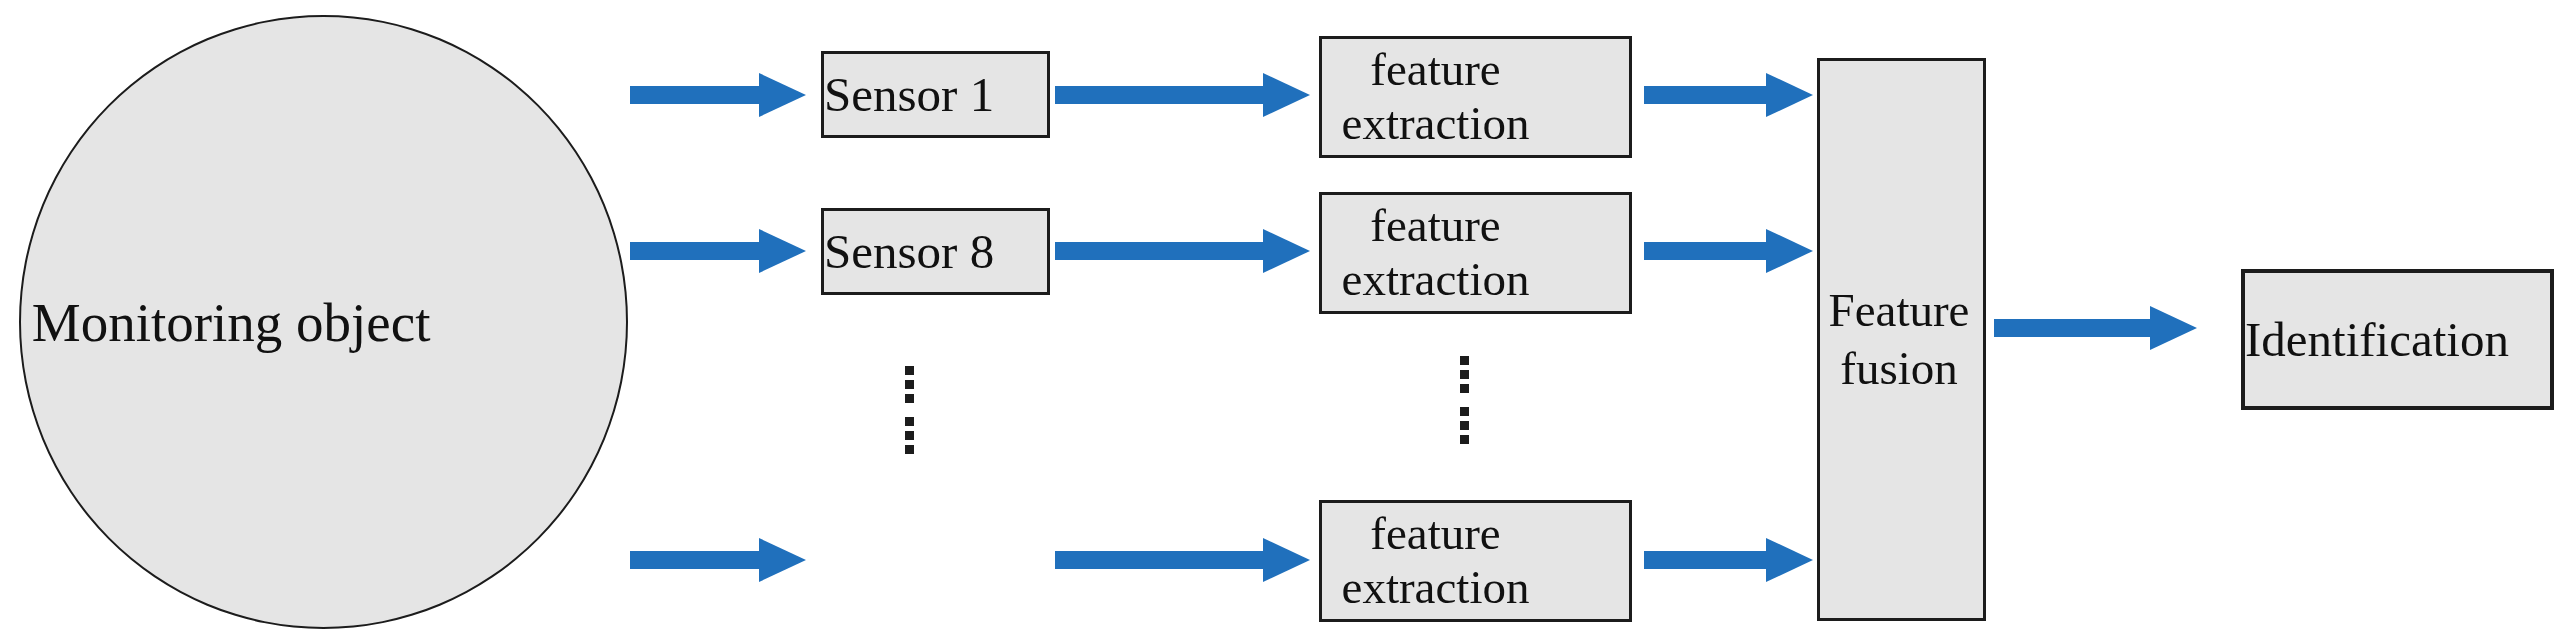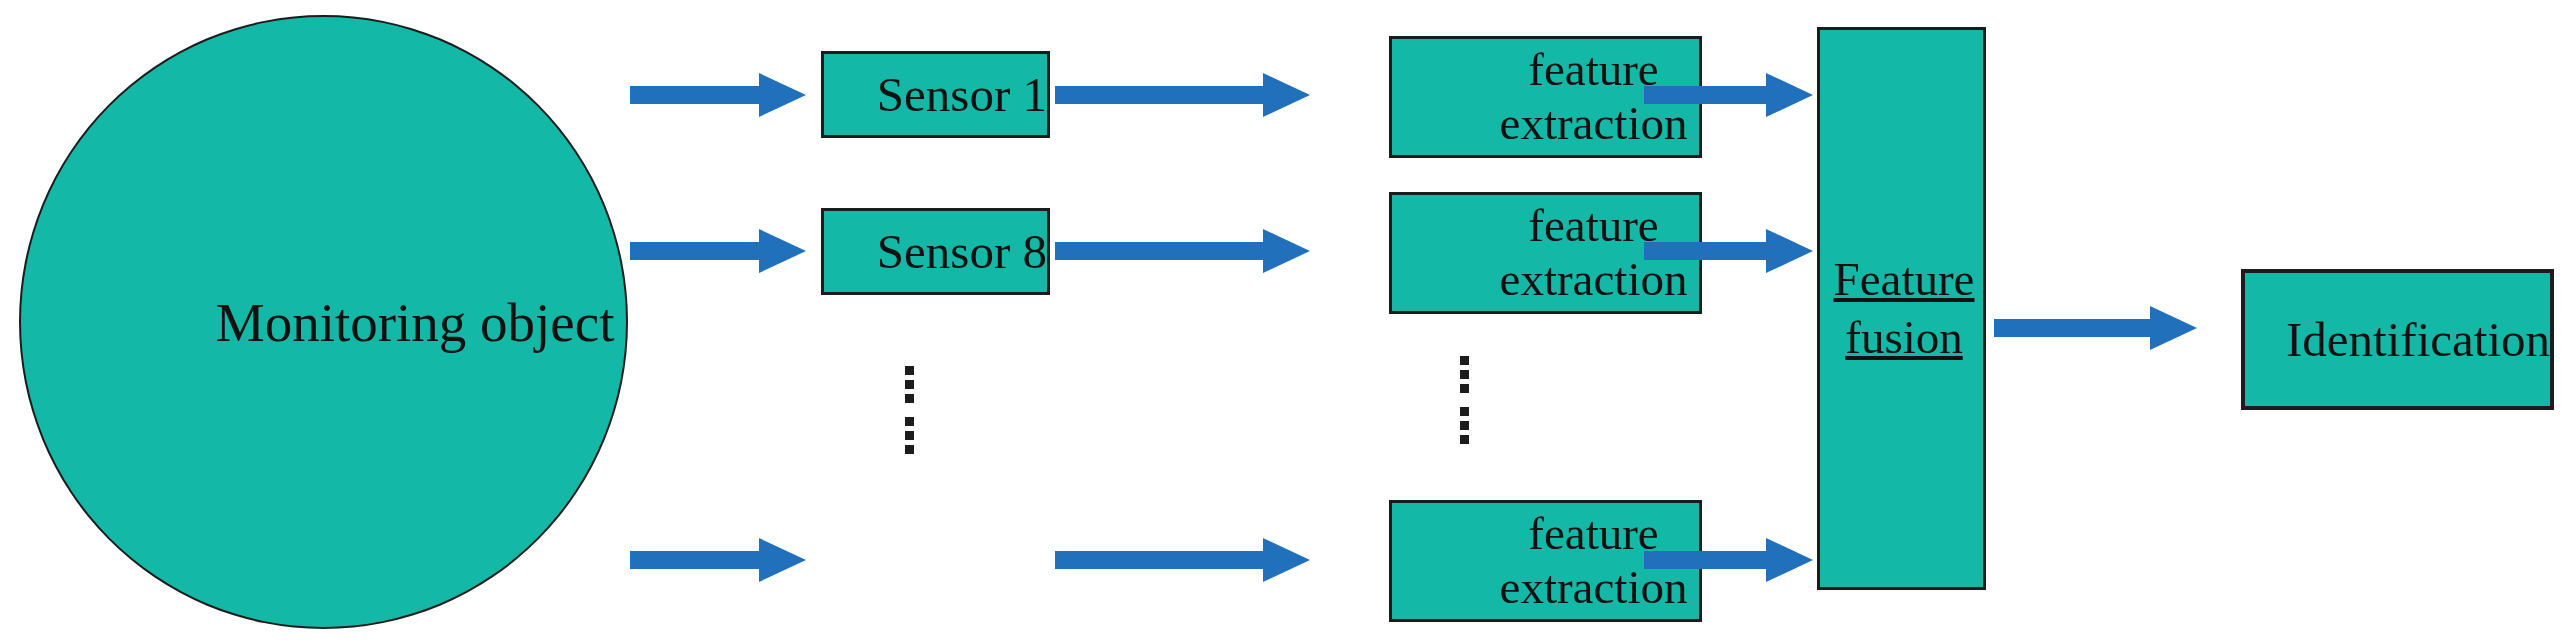--- a/index.html
+++ b/index.html
@@ -17,23 +17,23 @@
     font-family: "Liberation Serif", "DejaVu Serif", serif;
     color: var(--text, #111111);
     overflow: hidden;
   }
 
   
   .node {
     position: absolute;
     display: flex;
     align-items: center;
-    justify-content: flex-end;
+    justify-content: flex-start;
     text-align: center;
-    background: #14b8a6;
+    background: #e5e5e5;
     border: 3.2px solid var(--border, #1c1c1c);
   }
 
   .circle-node {
     left: 18.6px;
     top: 15.4px;
     width: 609px;
     height: 614px;
     border-width: 2.4px;
     border-radius: 50%;
@@ -48,39 +48,39 @@
     left: 821px;
     width: 229px;
     height: 87px;
     font-size: 49px;
   }
   .sensor-1 { top: 51px; }
   .sensor-2 { top: 208px; }
   .sensor-3 { top: 517px; }
 
   .fe-box {
-    left: 1389px;
+    left: 1319px;
     width: 313px;
     height: 122px;
     font-size: 47px;
     line-height: 1.14;
+    padding-left: 8px;
   }
   .fe-box .label-wrap { width: 211px; }
   .fe-1 { top: 36px; }
   .fe-2 { top: 192px; }
   .fe-3 { top: 500px; }
 
   .fusion-box {
     left: 1817px;
-    top: 27px;
+    top: 58px;
     width: 169px;
     height: 563px;
     font-size: 47px;
     line-height: 1.22;
-    text-decoration: underline;
   }
   .fusion-box .label-wrap { width: 158px; }
 
   .id-box {
     left: 2241px;
     top: 269px;
     width: 313px;
     height: 141px;
     border-width: 4px;
     font-size: 49px;

